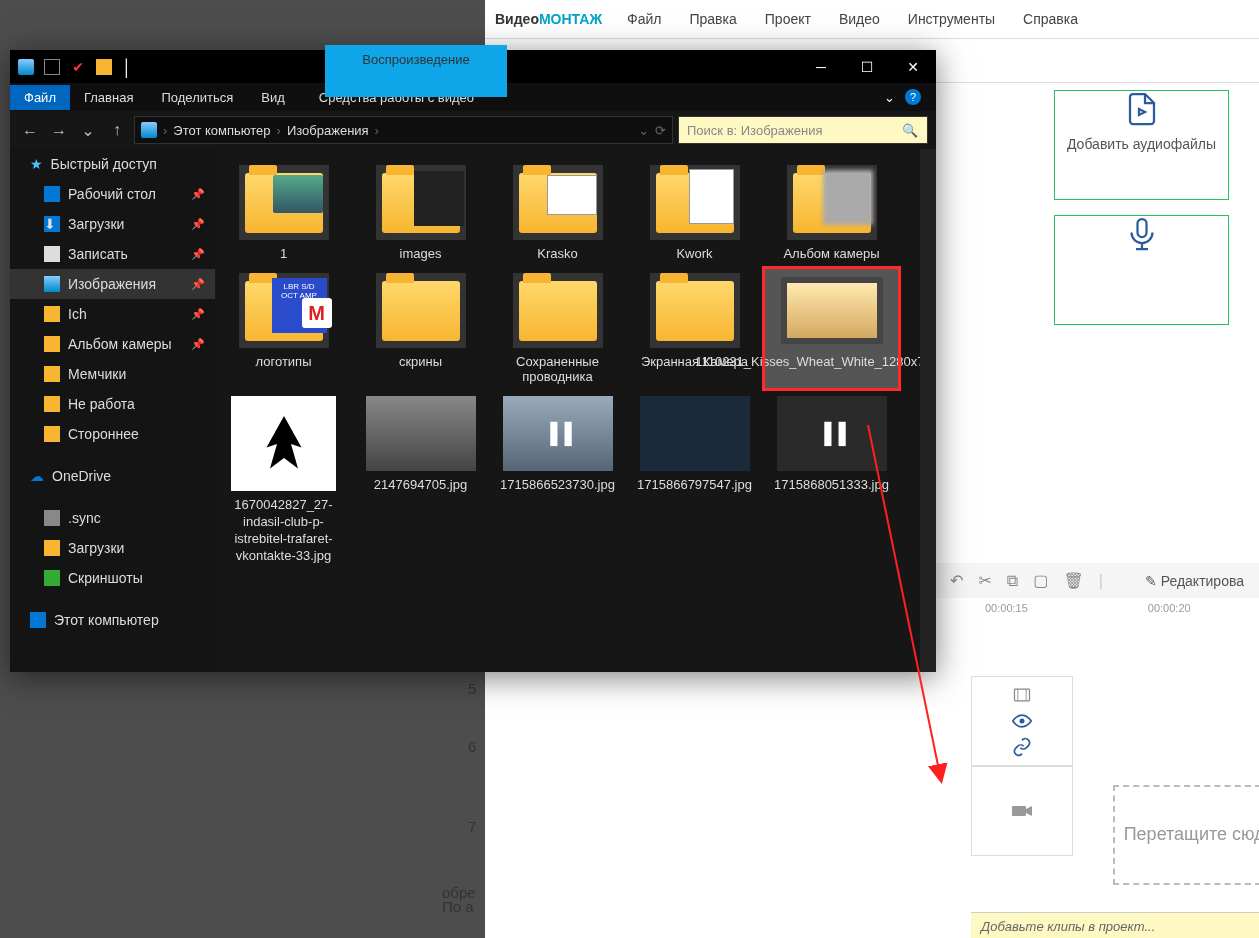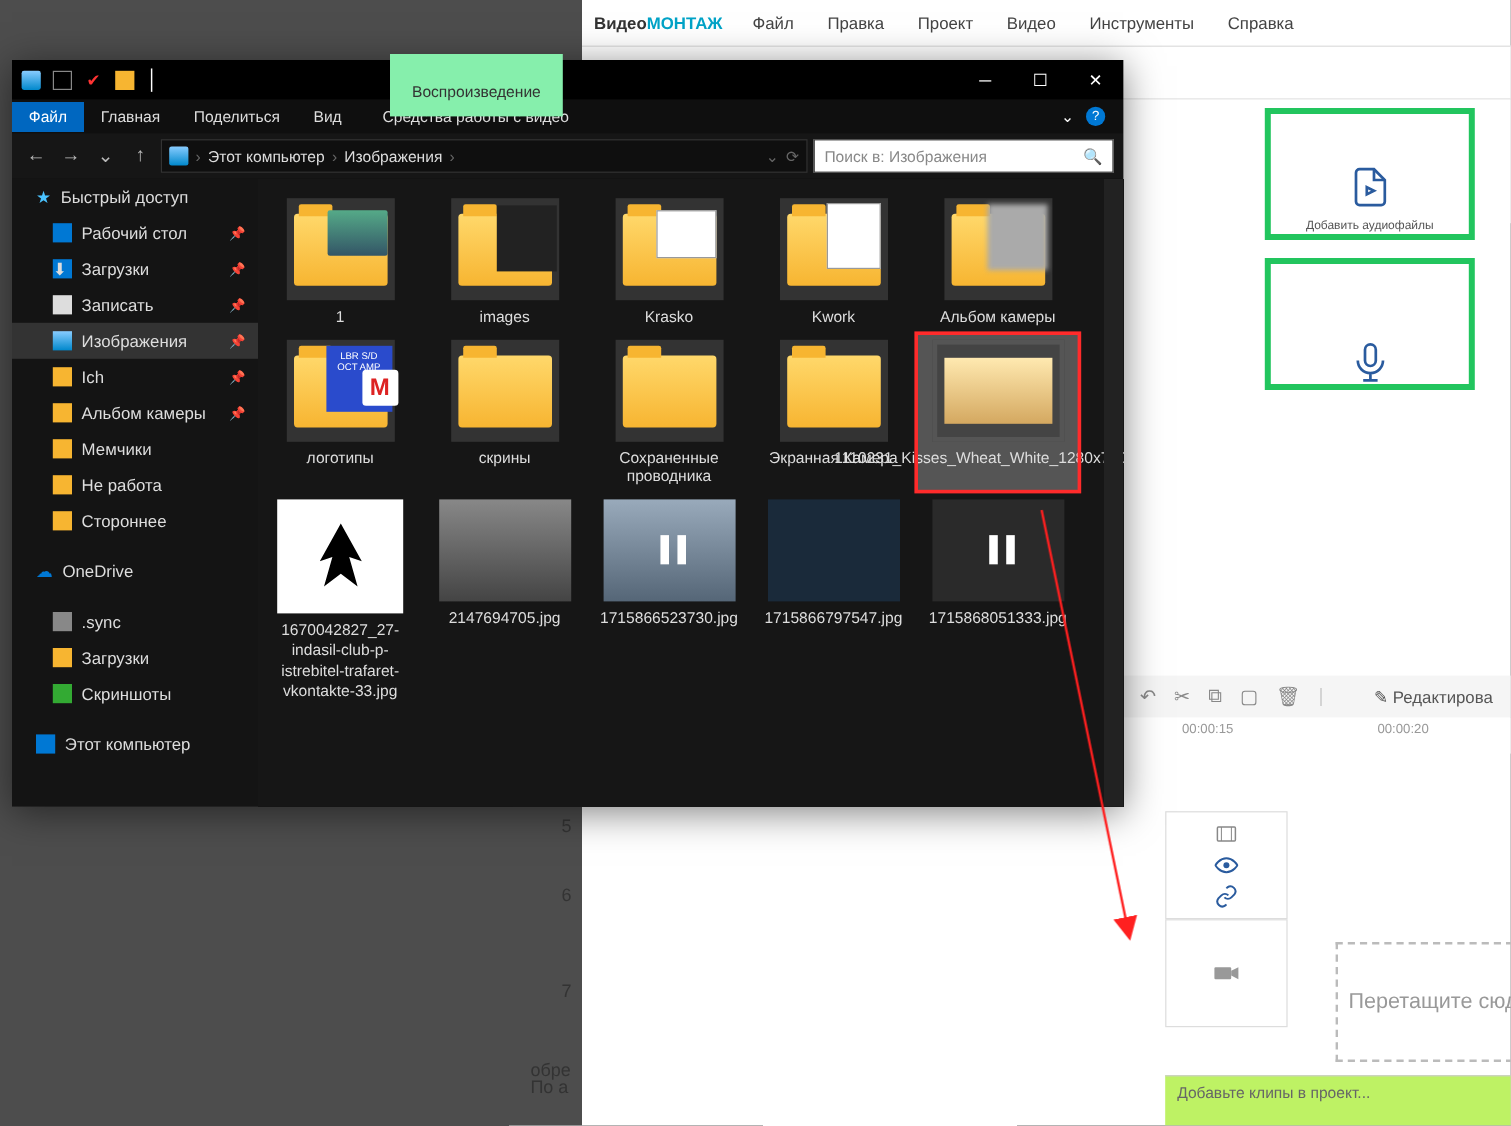--- a/index.html
+++ b/index.html
@@ -8,64 +8,64 @@
 .vm-app{position:absolute;left:485px;top:0;right:0;bottom:0;background:#fff}
 .vm-title{height:38px;display:flex;align-items:center;padding:0 10px;gap:25px;font-size:14px;color:#444}
 .vm-logo{font-weight:bold;color:#333}
 .vm-logo b{color:#00a3c7}
 .vm-menu{display:flex;gap:28px}
 .vm-tabs{height:45px;background:#fff;border-top:1px solid #ddd;border-bottom:1px solid #ddd;display:flex;align-items:center;gap:30px;padding:0 500px 0 20px;font-size:14px;color:#555}
 .vm-tab{display:flex;align-items:center;gap:6px}
 .vm-big-title{font-size:26px;color:#444;margin-bottom:5px}
 .vm-subtitle{font-size:15px;color:#666}
 .vm-side{position:absolute;right:30px;top:90px;display:flex;flex-direction:column;gap:15px}
-.vm-btn{width:175px;height:110px;background:#fff;border:5px solid #22c55e;display:flex;flex-direction:column;align-items:center;justify-content:flex-end;gap:8px;font-size:10px;color:#555;text-align:center;line-height:1.3}
+.vm-btn{width:175px;height:110px;background:#fff;border:1px solid #22c55e;display:flex;flex-direction:column;align-items:center;justify-content:flex-start;gap:8px;font-size:14px;color:#555;text-align:center;line-height:1.3}
 .vm-btn svg{width:36px;height:36px}
 .vm-links{font-size:14px;color:#333}
 .vm-links div{text-decoration:underline;margin-bottom:4px}
 .vm-toolbar{position:absolute;right:0px;top:563px;left:450px;height:35px;background:#f5f5f5;display:flex;align-items:center;gap:15px;padding:0 15px;color:#888}
 .vm-toolbar .edit{margin-left:auto;color:#555;font-size:14px}
 .vm-timeline{position:absolute;left:450px;right:0;top:598px;height:30px;background:#fff;font-size:11px;color:#999;display:flex;gap:120px;padding:4px 50px}
 .vm-track-labels{position:absolute;left:486px;top:676px;width:102px}
 .vm-track{height:90px;border:1px solid #ddd;background:#fff;display:flex;flex-direction:column;align-items:center;justify-content:center;gap:6px;color:#2a5b9e}
 .vm-dropzone{position:absolute;left:628px;top:785px;width:290px;height:100px;border:2px dashed #bbb;display:flex;align-items:center;justify-content:center;text-align:center;color:#999;font-size:18px;line-height:1.4}
-.vm-footer{position:absolute;left:486px;bottom:0;right:0;height:42px;background:#bef264;border-top:1px solid #ccc;font-size:13px;color:#666;padding:6px 10px;}
+.vm-footer{position:absolute;left:486px;bottom:0;right:0;height:26px;background:#fef9c3;border-top:1px solid #ccc;font-size:13px;color:#666;padding:6px 10px;font-style:italic}
 
 .explorer{position:absolute;left:10px;top:50px;width:926px;height:622px;background:#0f0f0f;color:#fff;display:flex;flex-direction:column;box-shadow:0 5px 30px rgba(0,0,0,.5)}
 .exp-titlebar{height:33px;background:#000;display:flex;align-items:center}
 .exp-tb-icons{display:flex;gap:10px;padding:0 8px;align-items:center}
 .exp-tb-icons span{width:16px;height:16px}
 .exp-title{flex:1;text-align:left;padding-left:180px;font-size:13px}
 .exp-winbtns{display:flex}
 .exp-winbtns div{width:46px;height:32px;display:flex;align-items:center;justify-content:center;font-size:14px}
-.exp-playback{position:absolute;left:325px;top:45px;width:144px;height:52px;background:#86efac;color:#333;font-size:13px;display:flex;align-items:flex-start;justify-content:center;padding-top:24px;z-index:5}
+.exp-playback{position:absolute;left:325px;top:45px;width:182px;height:52px;background:#0ea5e9;color:#333;font-size:13px;display:flex;align-items:flex-start;justify-content:center;padding-top:7px;z-index:5}
 .exp-ribbon{height:28px;background:#0f0f0f;display:flex;align-items:center;font-size:13px}
 .exp-ribbon .file{background:#0067c0;padding:5px 14px}
 .exp-ribbon .tab{padding:5px 14px;color:#ddd}
 .exp-ribbon .tools{padding:5px 20px;color:#ddd}
 .exp-ribbon .chev{margin-left:auto;padding:5px 15px;display:flex;gap:10px;align-items:center}
 .exp-nav{height:38px;background:#161616;display:flex;align-items:center;gap:5px;padding:0 8px}
 .exp-navbtn{width:24px;height:24px;display:flex;align-items:center;justify-content:center;color:#bbb}
 .exp-crumb{flex:1;height:28px;background:#0f0f0f;border:1px solid #333;display:flex;align-items:center;gap:6px;padding:0 6px;font-size:13px}
 .exp-crumb span{color:#ddd}
 .exp-crumb .sep{color:#666}
-.exp-search{width:250px;height:28px;background:#ffffff;border:1px solid #333;display:flex;align-items:center;padding:0 8px;font-size:13px;color:#888}
+.exp-search{width:250px;height:28px;background:#fef9c3;border:1px solid #333;display:flex;align-items:center;padding:0 8px;font-size:13px;color:#888}
 .exp-search span:last-child{margin-left:auto}
 .exp-body{flex:1;display:flex;overflow:hidden}
 .exp-side{width:205px;background:#141414;overflow:hidden;font-size:14px}
 .exp-side .item{height:30px;display:flex;align-items:center;gap:8px;padding:0 12px 0 34px;color:#ddd;position:relative}
 .exp-side .item.hdr{padding-left:20px;font-size:14px}
 .exp-side .item.sel{background:#333}
 .exp-side .pin{position:absolute;right:10px;color:#888;font-size:11px}
 .exp-side .ico{width:16px;height:16px;display:inline-block}
 .exp-files{flex:1;background:#161616;overflow:auto;padding:10px 0;position:relative}
 .exp-grid{display:flex;flex-wrap:wrap;gap:0px;align-content:flex-start}
 .exp-item{width:137px;display:flex;flex-direction:column;align-items:center;text-align:center;font-size:13px;color:#ddd;padding:6px 4px;gap:6px}
 .exp-item.sel{background:#555;outline:3px solid #ff2b2b;outline-offset:-2px}
-.exp-thumb{width:90px;height:85px;background:#333;display:flex;align-items:center;justify-content:center;position:relative}
+.exp-thumb{width:90px;height:75px;background:#333;display:flex;align-items:center;justify-content:center;position:relative}
 .folder{width:78px;height:60px;background:linear-gradient(#ffd86b,#f7b531);border-radius:3px;position:relative}
 .folder::before{content:"";position:absolute;top:-8px;left:4px;width:28px;height:10px;background:#f7b531;border-radius:2px 2px 0 0}
 .exp-scrollbar{position:absolute;right:0;top:0;width:16px;height:100%;background:#222}
 
 .arrow-svg{position:absolute;left:863px;top:420px;pointer-events:none;z-index:50}
 
 .leftnum{position:absolute;left:468px;color:#333;font-size:15px}
 .vm-sep{color:#ccc}
 </style>
 </head>

